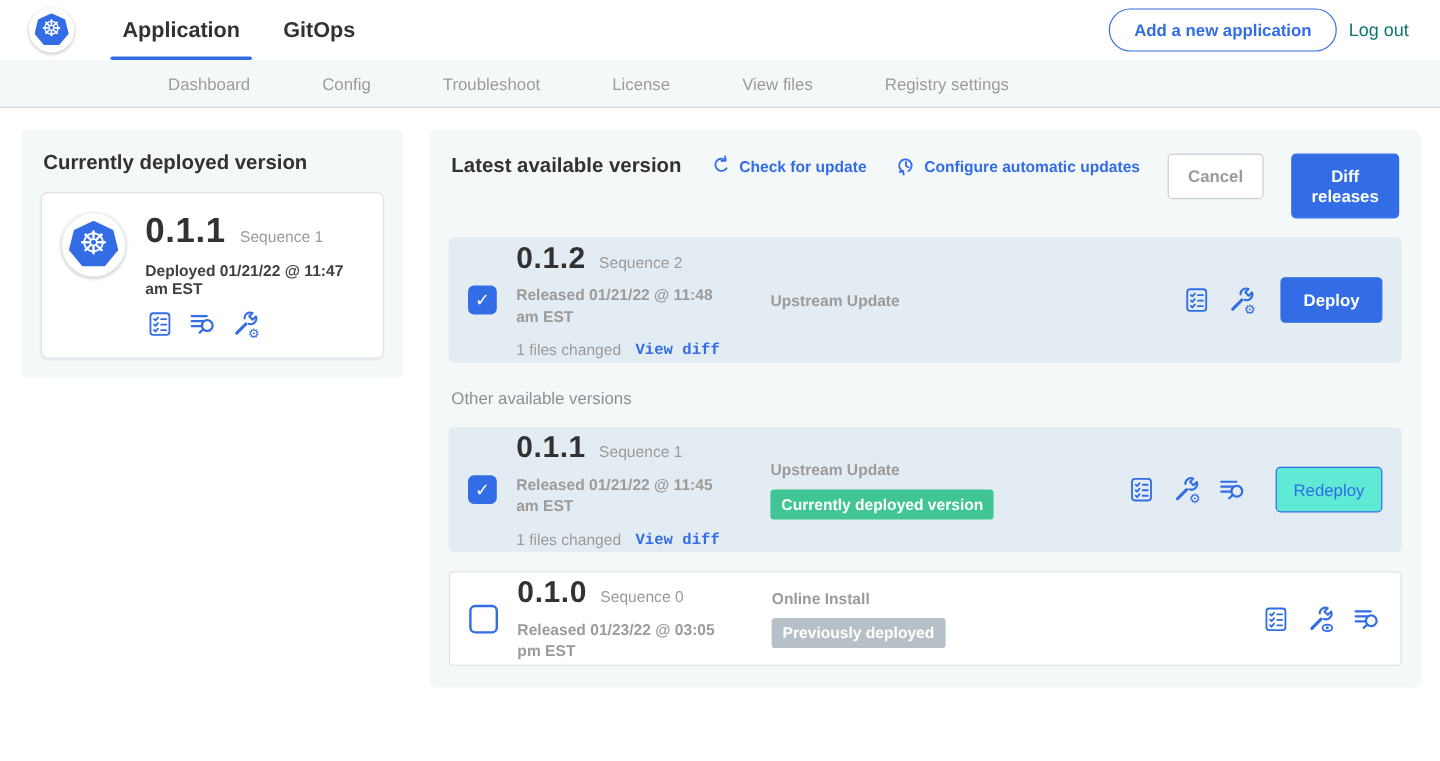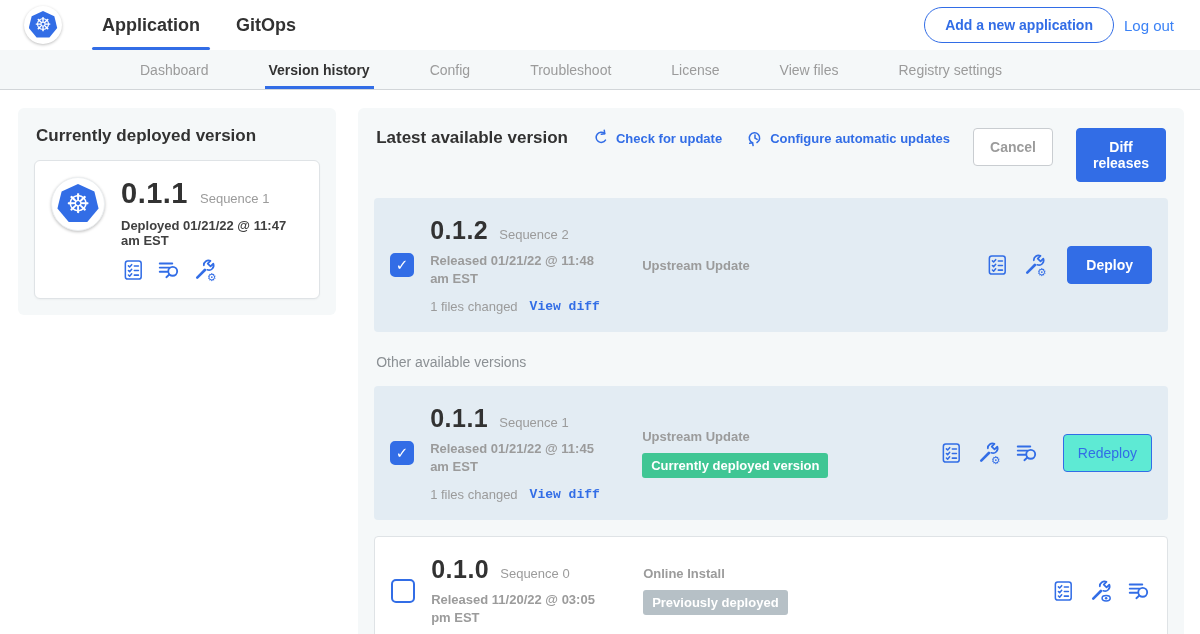--- a/index.html
+++ b/index.html
@@ -27,21 +27,21 @@
     display:flex;align-items:center;justify-content:center;}
   .hept .wheel{color:#fff;font-family:"DejaVu Sans",sans-serif;font-size:19px;line-height:1;margin-top:-1px;}
   .topnav-tabs{display:flex;height:100%;margin-left:40px;gap:36px;}
   .topnav-tab{position:relative;display:flex;align-items:center;height:100%;
     font-size:18px;font-weight:bold;color:var(--text-dark);}
   .topnav-tab.active::after{content:"";position:absolute;left:-10px;right:-10px;bottom:0;height:3px;
     background:var(--accent);border-radius:2px;}
   .topnav-right{margin-left:auto;display:flex;align-items:center;gap:10px;}
   .add-app-btn{background:#fff;border:1.5px solid var(--accent);color:var(--accent);
     font-size:14px;font-weight:bold;padding:9px 20px;border-radius:999px;}
-  .logout{font-size:15px;color:#3b82f6;}
+  .logout{font-size:15px;color:#0f766e;}
 
   
   .subnav{height:40px;background:var(--panel-bg);border-bottom:1px solid #d2d6d9;
     display:flex;gap:60px;padding-left:140px;}
   .subnav-item{position:relative;display:flex;align-items:center;height:100%;
     font-size:14px;color:var(--text-muted);}
   .subnav-item.active{color:var(--text-dark);font-weight:bold;}
   .subnav-item.active::after{content:"";position:absolute;left:-4px;right:-4px;bottom:0;height:3px;
     background:var(--accent);}
 
@@ -69,21 +69,21 @@
   .panel-header{display:flex;align-items:flex-start;gap:23px;margin:0 2px 16px;}
   .panel-header h2{font-size:17px;font-weight:bold;white-space:nowrap;}
   .hlink{display:flex;align-items:center;gap:5px;color:var(--accent);
     font-size:13px;font-weight:bold;white-space:nowrap;}
   .hlink .icon{width:20px;height:20px;}
   .cancel-btn{margin-left:auto;background:#fff;border:1px solid #c9cdd1;border-radius:4px;
     color:var(--text-muted);font-size:14px;font-weight:bold;padding:10px 16px;}
   .diff-btn{background:var(--accent);border:1px solid var(--accent);border-radius:4px;
     color:#fff;font-size:14px;font-weight:bold;padding:10px 16px;}
 
-  .version-row{display:flex;align-items:center;border-radius:4px;padding:18px 16px;}
+  .version-row{display:flex;align-items:center;border-radius:4px;padding:3px 16px;}
   .version-row.selected{background:var(--row-sel);}
   .version-row.plain{background:#fff;border:1px solid var(--border);}
   .checkbox{width:24px;height:24px;flex:none;border-radius:5px;border:2px solid var(--accent);
     background:#fff;cursor:pointer;display:flex;align-items:center;justify-content:center;}
   .checkbox.checked{background:var(--accent);border-color:var(--accent);}
   .checkbox.checked::after{content:"\2713";color:#fff;font-size:15px;font-weight:bold;
     font-family:"DejaVu Sans",sans-serif;}
   .vcol{width:196px;margin-left:16px;}
   .vline{display:flex;align-items:baseline;gap:11px;}
   .vnum{font-size:25px;font-weight:bold;letter-spacing:.5px;}
@@ -173,21 +173,20 @@
       <a class="topnav-tab">GitOps</a>
     </nav>
     <div class="topnav-right">
       <button class="add-app-btn">Add a new application</button>
       <a class="logout">Log out</a>
     </div>
   </header>
 
   <nav class="subnav">
     <a class="subnav-item">Dashboard</a>
-    <a class="subnav-item active">Version history</a>
     <a class="subnav-item">Config</a>
     <a class="subnav-item">Troubleshoot</a>
     <a class="subnav-item">License</a>
     <a class="subnav-item">View files</a>
     <a class="subnav-item">Registry settings</a>
   </nav>
 
   <main class="content">
 
     <aside class="deployed-panel">
@@ -318,21 +317,21 @@
         </div>
       </div>
 
       <div class="version-row plain" style="margin-top:16px;">
         <span class="checkbox"></span>
         <div class="vcol">
           <div class="vline">
             <span class="vnum">0.1.0</span>
             <span class="seq">Sequence 0</span>
           </div>
-          <div class="vreleased">Released 11/20/22 @ 03:05 pm EST</div>
+          <div class="vreleased">Released 01/23/22 @ 03:05 pm EST</div>
         </div>
         <div class="scol">
           <div class="source">Online Install</div>
           <span class="badge gray">Previously deployed</span>
         </div>
         <div class="actions">
           <span class="icon">
               <svg>
                 <use href="#i-checklist"></use>
               </svg>

